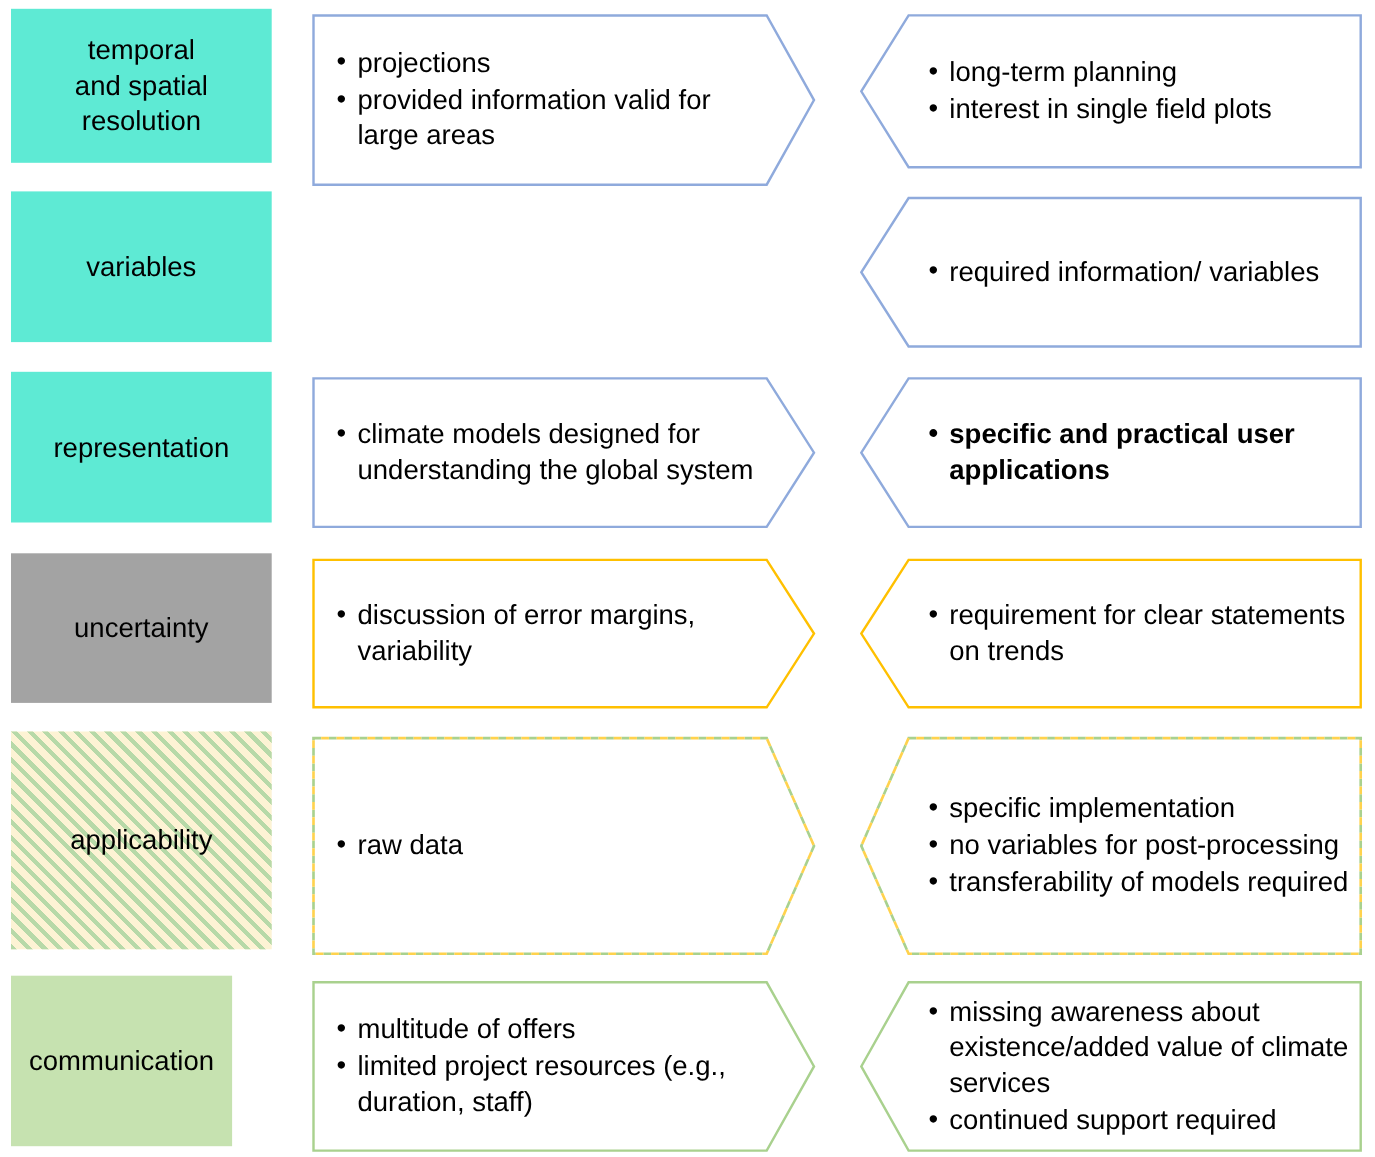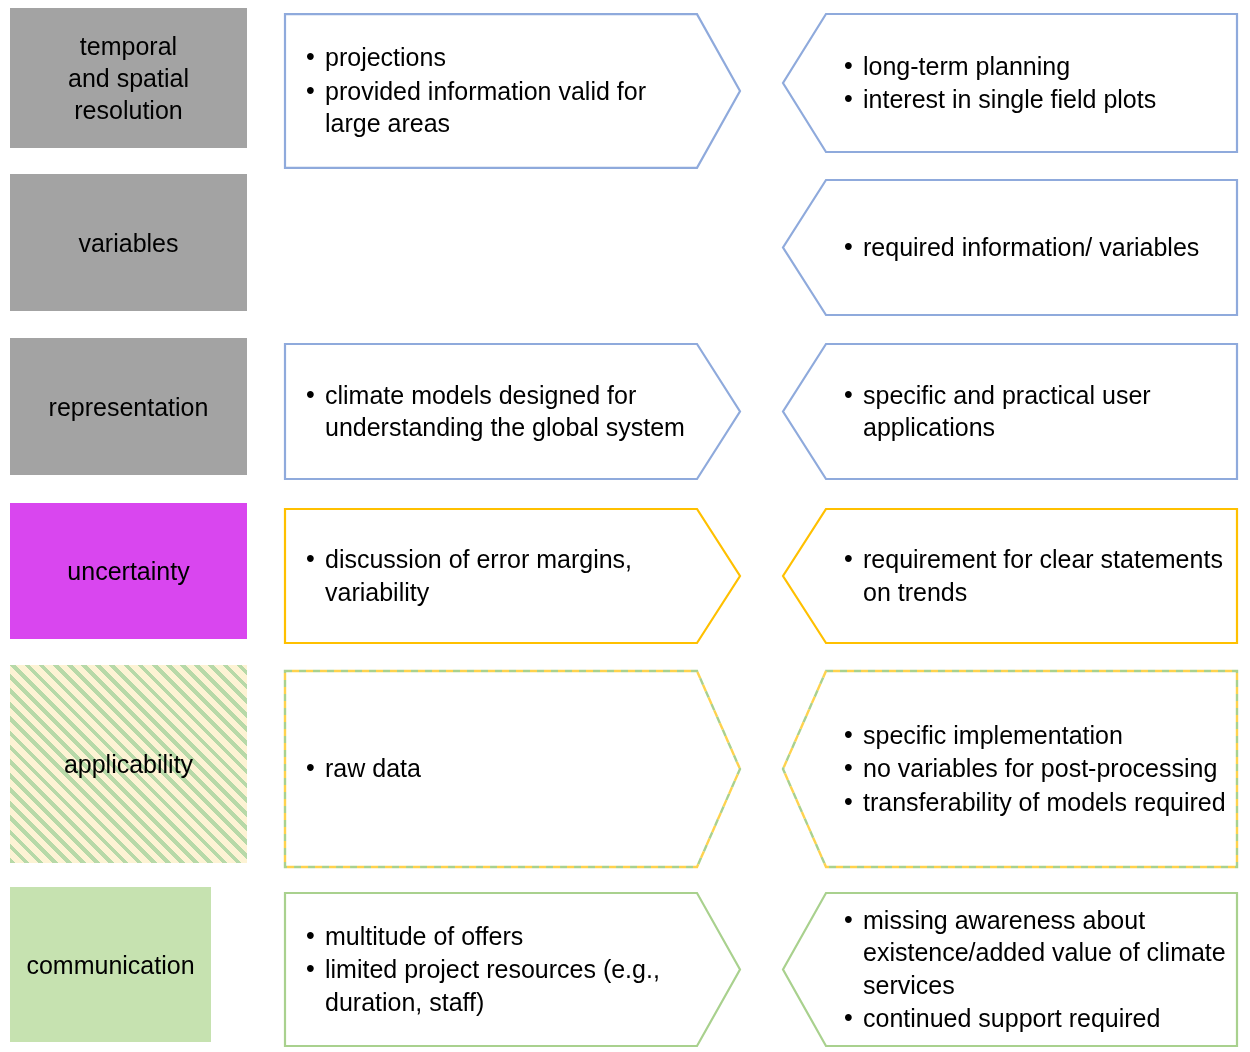--- a/index.html
+++ b/index.html
@@ -17,22 +17,22 @@
   .label-cell{
     position:absolute;
     display:flex;align-items:center;justify-content:center;
     text-align:center;
     font-size:25px;
     line-height:1.28;
     color:#000;
     box-sizing:border-box;
     padding:4px 8px;
   }
-  .fill-blue{background:#a3a3a3;}
-  .fill-yellow{background:#d946ef;}
+  .fill-blue{background:#5eead4;}
+  .fill-yellow{background:#a3a3a3;}
   .fill-green{background:#c6e2b0;}
   .fill-hatch{
     background-color:#fdf3d4;
     background-image:repeating-linear-gradient(
         45deg,
         #b7d9a8 0px, #b7d9a8 4px,
         rgba(0,0,0,0) 4px, rgba(0,0,0,0) 10px);
   }
 
   
@@ -119,21 +119,21 @@
       <div class="chev-txt" style="padding: 0px 50px 0px 20px;">
         <ul class="bul">
           <li>climate models designed for understanding the global system</li>
         </ul>
       </div>
     </div>
     <div class="chev" style="left: 782px; top: 343px; width: 456px; height: 137px;">
       <svg viewBox="0 0 456 137" preserveAspectRatio="none">
         <path d="M44,1 L455,1 L455,136 L44,136 L1,68.5 Z" class="body" stroke="#8faadc" stroke-width="2.2" vector-effect="non-scaling-stroke"></path>
       </svg>
-      <div class="chev-txt" style="padding: 0px 10px 0px 60px;">
+      <div class="chev-txt" style="padding: 0px 10px 0px 60px; font-weight: bold;">
         <ul class="bul">
           <li>specific and practical user applications</li>
         </ul>
       </div>
     </div>
     <div class="label-cell fill-yellow" style="left: 10px; top: 503px; width: 237px; height: 136px;">
       <span>uncertainty</span>
     </div>
     <div class="chev" style="left: 284px; top: 508px; width: 457px; height: 136px;">
       <svg viewBox="0 0 457 136" preserveAspectRatio="none">

